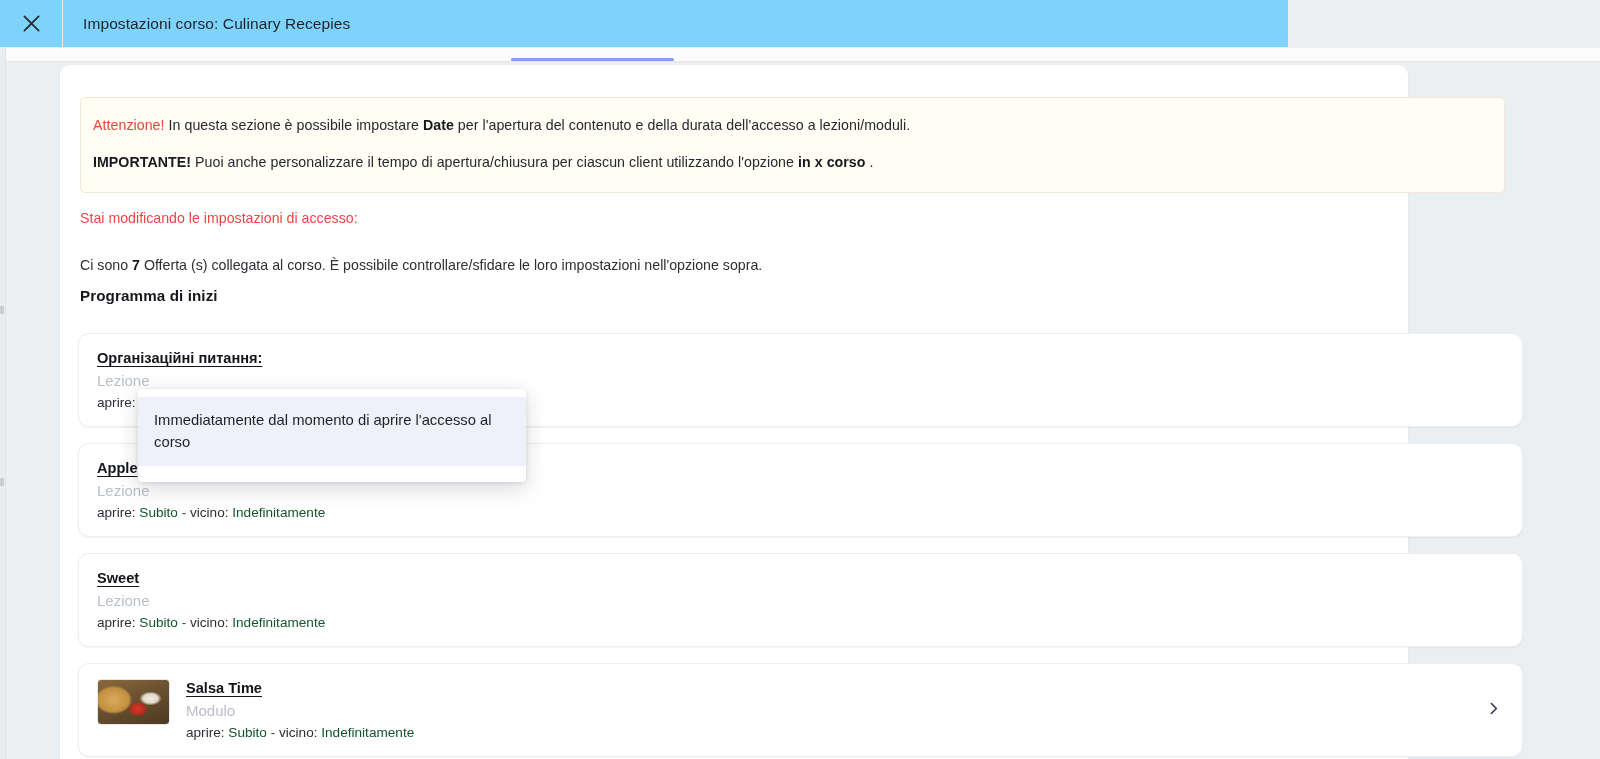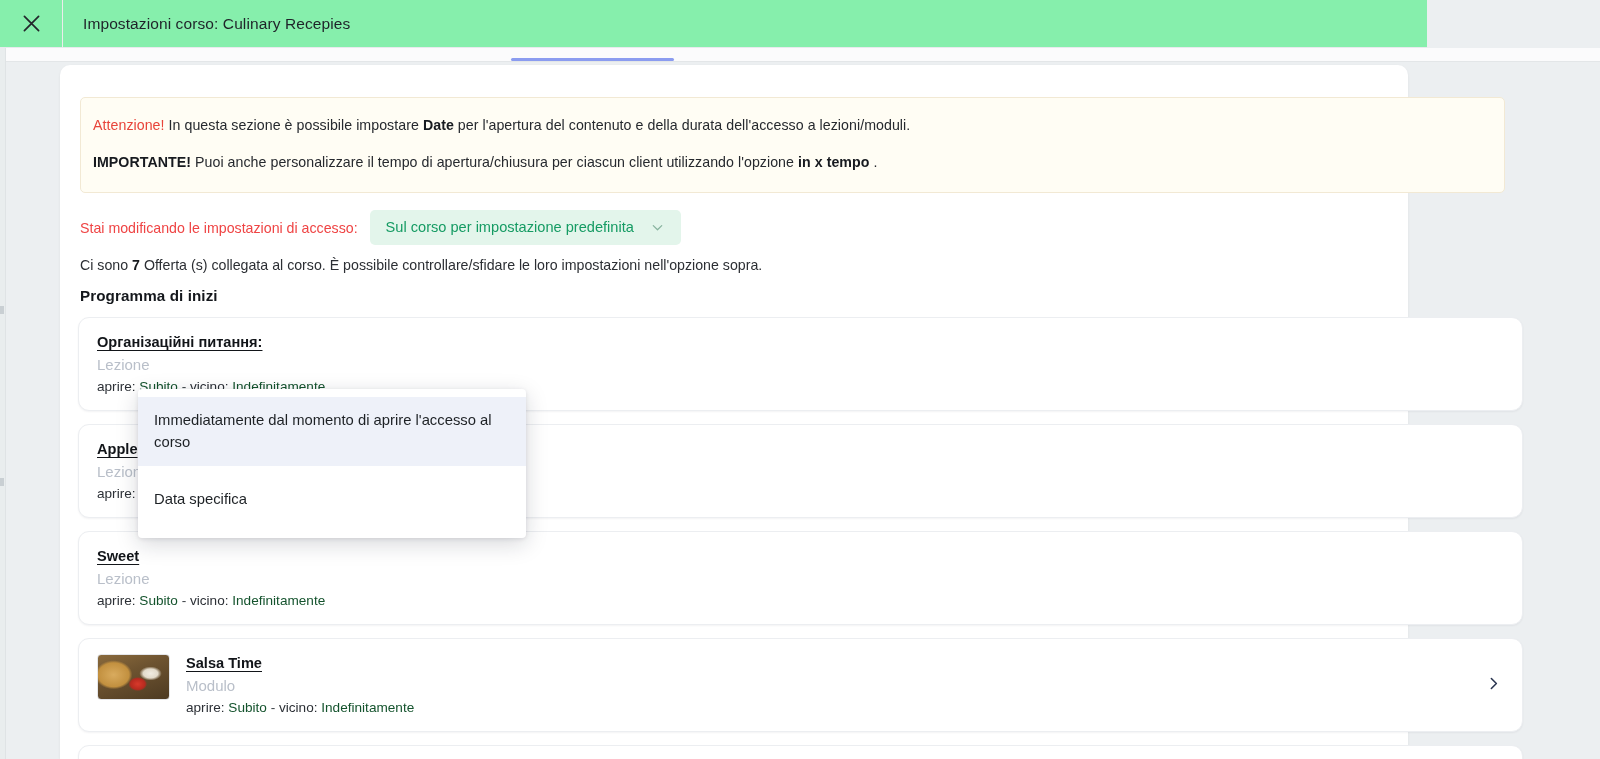--- a/index.html
+++ b/index.html
@@ -7,22 +7,22 @@
     width: 1600px; height: 759px;
     overflow: hidden;
     background: #eceff1;
     font-family: "Liberation Sans", sans-serif;
     -webkit-font-smoothing: antialiased;
   }
 
   
   .header {
     position: absolute; top: 0; left: 0;
-    width: 1427px; height: 48px;
-    background: #86efac;
+    width: 1288px; height: 48px;
+    background: #7dd3fc;
     display: flex; align-items: center;
     border-bottom: 1px solid #e8eaed;
   }
   .header-close {
     width: 62px; height: 48px;
     display: flex; align-items: center; justify-content: center;
     cursor: pointer;
   }
   .header-close svg { display: block; }
   .header-divider {
@@ -129,20 +129,21 @@
     background: #fff;
     border: 1px solid #eceef1;
     border-radius: 11px;
     box-shadow: 0 1px 2px rgba(16,24,40,.05);
     margin-bottom: 13px;
     padding: 15px 18px 16px 18px;
     position: relative;
     display: flex; align-items: flex-start; gap: 16px;
     min-height: 72px;
     cursor: pointer;
+    margin-top: 16px;
   }
   .thumb {
     width: 73px; height: 46px; border-radius: 4px;
     flex: 0 0 auto;
     background:
       radial-gradient(ellipse 16px 10px at 74% 42%, #f1ece2 0%, #e3dbcb 45%, transparent 70%),
       radial-gradient(ellipse 12px 9px at 56% 66%, #d8392b 0%, #b72a1f 60%, transparent 78%),
       radial-gradient(ellipse 22px 17px at 22% 45%, #d9ab5e 0%, #c2903f 70%, transparent 85%),
       linear-gradient(160deg, #8a6a3c 0%, #6d5330 40%, #4d3a22 100%);
     border: 1px solid #e4e6ea;
@@ -212,34 +213,26 @@
 <div class="tabstrip"></div>
 <div class="tab-underline"></div>
 
 <div class="card">
 
   <div class="notice">
     <p>
       <span class="warn">Attenzione!</span><span> In questa sezione è possibile impostare </span><span class="b">Date</span><span> per l'apertura del contenuto e della durata dell'accesso a lezioni/moduli.</span>
     </p>
     <p class="spaced">
-      <span class="b">IMPORTANTE!</span><span> Puoi anche personalizzare il tempo di apertura/chiusura per ciascun client utilizzando l'opzione </span><span class="b">in x tempo</span><span> .</span>
+      <span class="b">IMPORTANTE!</span><span> Puoi anche personalizzare il tempo di apertura/chiusura per ciascun client utilizzando l'opzione </span><span class="b">in x corso</span><span> .</span>
     </p>
   </div>
 
   <div class="access-row">
     <span class="access-label">Stai modificando le impostazioni di accesso:</span>
-    <span class="pill">
-      <span>Sul corso per impostazione predefinita</span>
-      <span class="chev">
-        <svg width="15" height="15" viewBox="0 0 16 16" fill="none">
-          <path d="M3.5 6 L8 10.4 L12.5 6" stroke="#3c7d5f" stroke-width="1.3" stroke-linecap="round" stroke-linejoin="round"></path>
-        </svg>
-      </span>
-    </span>
   </div>
 
   <div class="offers-line">
     <span>Ci sono </span><b>7</b><span> Offerta (s) collegata al corso. È possibile controllare/sfidare le loro impostazioni nell'opzione sopra.</span>
   </div>
 
   <div class="section-title">Programma di inizi</div>
 
   <div class="list">
 
@@ -313,14 +306,13 @@
         
         
       </div>
     </div>
 
   </div>
 </div>
 
 <div class="menu">
   <div class="menu-item active">Immediatamente dal momento di aprire l'accesso al corso</div>
-  <div class="menu-item gap">Data specifica</div>
 </div>
 
 </body></html>

